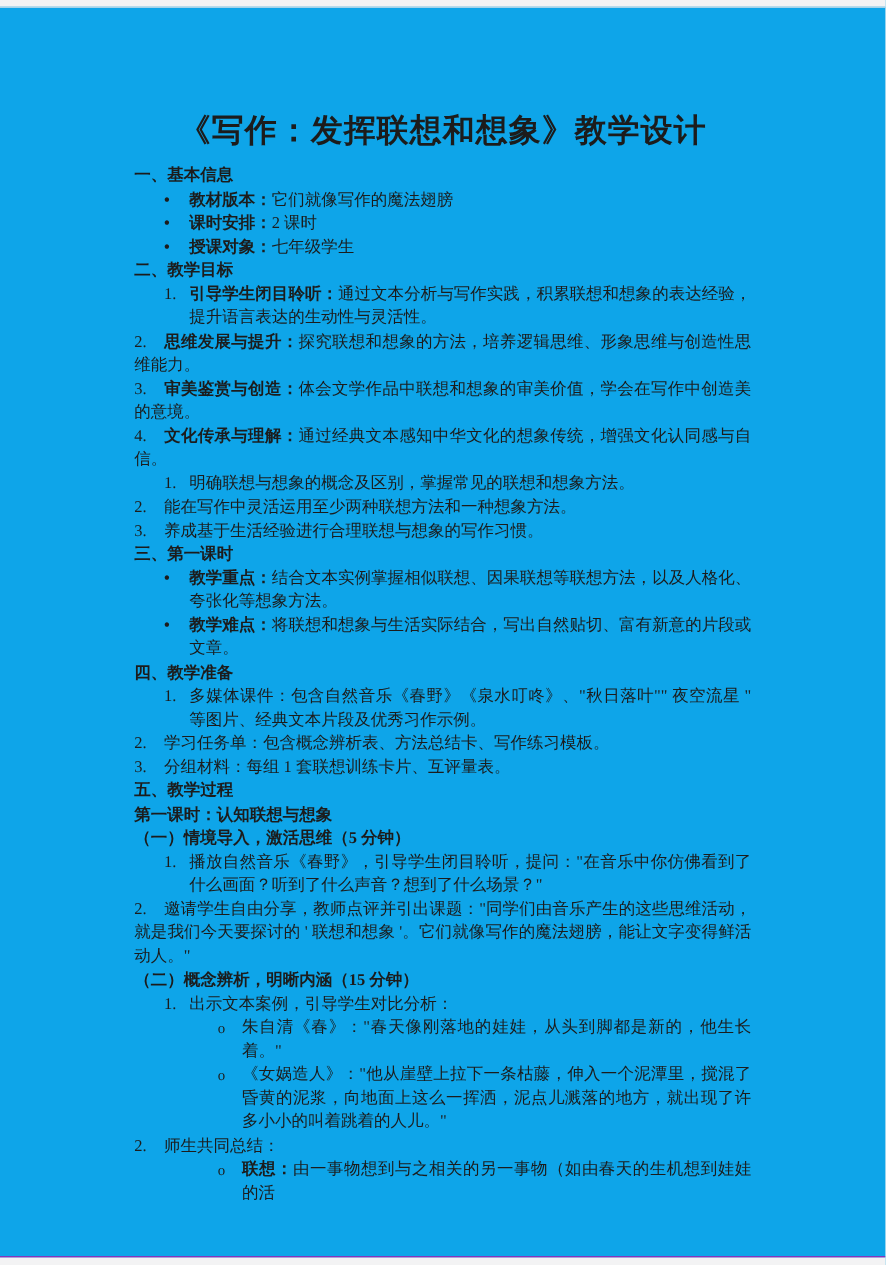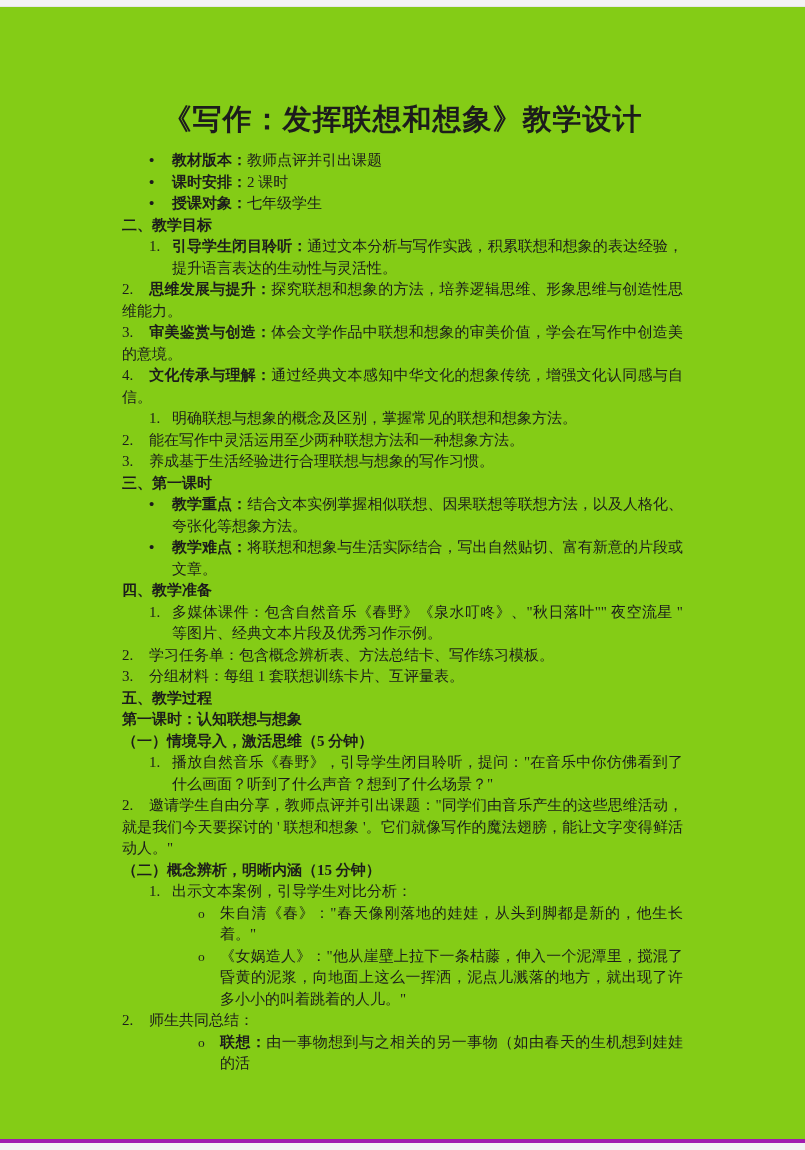--- a/index.html
+++ b/index.html
@@ -17,23 +17,23 @@
     width: 805px;
     height: 1150px;
     background: #f3f3f4;
   }
   .page {
     position: absolute;
     left: 0;
     right: 0;
     top: 6px;
     bottom: 7px;
-    background: #84cc16;
+    background: #0ea5e9;
     border-top: 1px solid #e7e7e8;
-    border-bottom: 4px solid #a21caf;
+    border-bottom: 1px solid #a21caf;
     box-sizing: border-box;
   }
   .content {
     padding: 92px 122px 0 122px;
     width: 561px;
   }
   .doc-title {
     font-size: 29px;
     font-weight: bold;
     line-height: 40px;
@@ -76,21 +76,22 @@
   .seg.bold { font-weight: bold; }
 </style>
 </head>
 <body>
 
 <div class="canvas">
   <div class="page">
     <div class="content">
       <h1 class="doc-title">《写作：发挥联想和想象》教学设计</h1>
       <div>
-          <div class="block bullet"><span class="marker">•</span><span class="seg bold">教材版本：</span><span class="seg">教师点评并引出课题</span></div>
+          <div class="block h1"><span class="seg bold">一、基本信息</span></div>
+          <div class="block bullet"><span class="marker">•</span><span class="seg bold">教材版本：</span><span class="seg">它们就像写作的魔法翅膀</span></div>
           <div class="block bullet"><span class="marker">•</span><span class="seg bold">课时安排：</span><span class="seg">2 课时</span></div>
           <div class="block bullet"><span class="marker">•</span><span class="seg bold">授课对象：</span><span class="seg">七年级学生</span></div>
           <div class="block h1"><span class="seg bold">二、教学目标</span></div>
           <div class="block num1"><span class="marker">1.</span><span class="seg bold">引导学生闭目聆听：</span><span class="seg">通过文本分析与写作实践，积累联想和想象的表达经验，提升语言表达的生动性与灵活性。</span></div>
           <div class="block num"><span class="marker">2.</span><span class="seg bold">思维发展与提升：</span><span class="seg">探究联想和想象的方法，培养逻辑思维、形象思维与创造性思维能力。</span></div>
           <div class="block num"><span class="marker">3.</span><span class="seg bold">审美鉴赏与创造：</span><span class="seg">体会文学作品中联想和想象的审美价值，学会在写作中创造美的意境。</span></div>
           <div class="block num"><span class="marker">4.</span><span class="seg bold">文化传承与理解：</span><span class="seg">通过经典文本感知中华文化的想象传统，增强文化认同感与自信。</span></div>
           <div class="block num1"><span class="marker">1.</span><span class="seg">明确联想与想象的概念及区别，掌握常见的联想和想象方法。</span></div>
           <div class="block num"><span class="marker">2.</span><span class="seg">能在写作中灵活运用至少两种联想方法和一种想象方法。</span></div>
           <div class="block num"><span class="marker">3.</span><span class="seg">养成基于生活经验进行合理联想与想象的写作习惯。</span></div>

